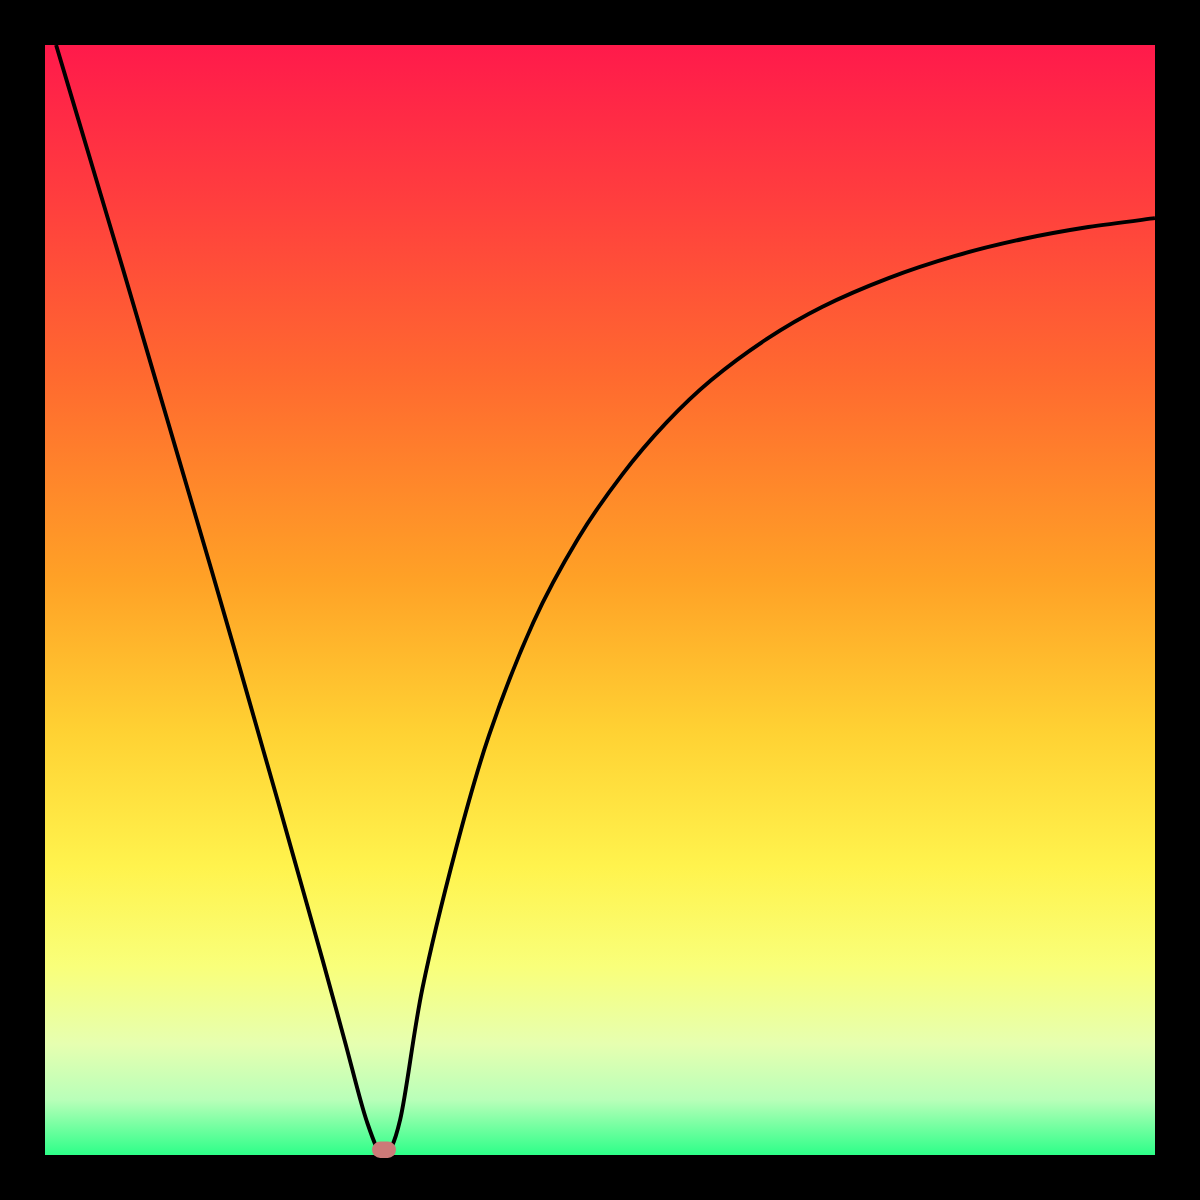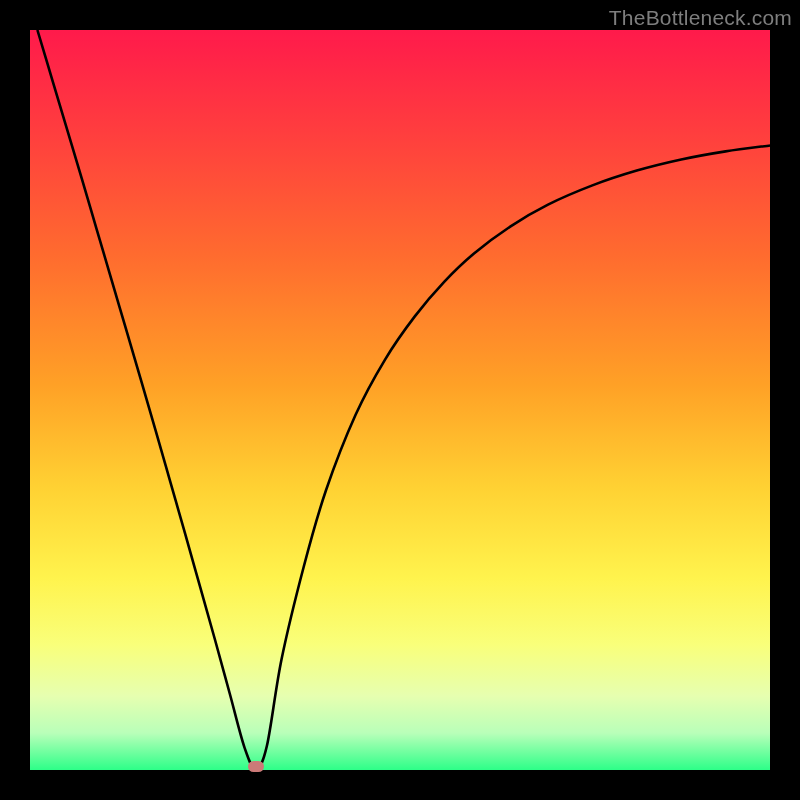--- a/index.html
+++ b/index.html
@@ -68,14 +68,13 @@
 </head>
 <body>
 
 <div class="frame">
   <div class="plot">
     <svg class="curve" viewBox="0 0 740 740" preserveAspectRatio="none">
       <path id="curve-path" d="M 7.40 0.00 C 9.87 8.26, 17.27 33.05, 22.20 49.58 C 27.13 66.11, 32.07 82.63, 37.00 99.16 C 41.93 115.69, 46.87 132.09, 51.80 148.74 C 56.73 165.39, 61.67 182.29, 66.60 199.06 C 71.53 215.83, 76.47 232.61, 81.40 249.38 C 86.33 266.15, 91.27 282.93, 96.20 299.70 C 101.13 316.47, 106.07 333.12, 111.00 350.02 C 115.93 366.92, 120.87 383.94, 125.80 401.08 C 130.73 418.22, 135.67 435.61, 140.60 452.88 C 145.53 470.15, 150.47 487.29, 155.40 504.68 C 160.33 522.07, 165.27 539.71, 170.20 557.22 C 175.13 574.73, 180.07 592.00, 185.00 609.76 C 189.93 627.52, 194.87 645.77, 199.80 663.78 C 204.73 681.79, 210.28 705.22, 214.60 717.80 C 218.92 730.38, 222.00 739.51, 225.70 739.26 C 229.40 739.01, 232.48 734.70, 236.80 716.32 C 241.12 697.94, 245.43 658.97, 251.60 629.00 C 257.77 599.03, 266.40 564.62, 273.80 536.50 C 281.20 508.38, 287.37 485.56, 296.00 460.28 C 304.63 435.00, 315.73 406.63, 325.60 384.80 C 335.47 362.97, 345.33 345.70, 355.20 329.30 C 365.07 312.90, 374.93 299.33, 384.80 286.38 C 394.67 273.43, 404.53 262.08, 414.40 251.60 C 424.27 241.12, 432.90 232.73, 444.00 223.48 C 455.10 214.23, 468.67 204.24, 481.00 196.10 C 493.33 187.96, 504.43 181.42, 518.00 174.64 C 531.57 167.86, 547.60 161.07, 562.40 155.40 C 577.20 149.73, 592.00 144.92, 606.80 140.60 C 621.60 136.28, 636.40 132.71, 651.20 129.50 C 666.00 126.29, 680.80 123.70, 695.60 121.36 C 710.40 119.02, 732.60 116.43, 740.00 115.44" fill="none" stroke="#000000" stroke-width="2.6"></path>
     </svg>
     <div id="marker-dot" class="dot" style="left: 217.7px; top: 730.56px; background: rgb(204, 122, 120);"></div>
   </div>
-  <div class="watermark">TheBottleneck.com</div>
 </div>
 
 </body></html>

